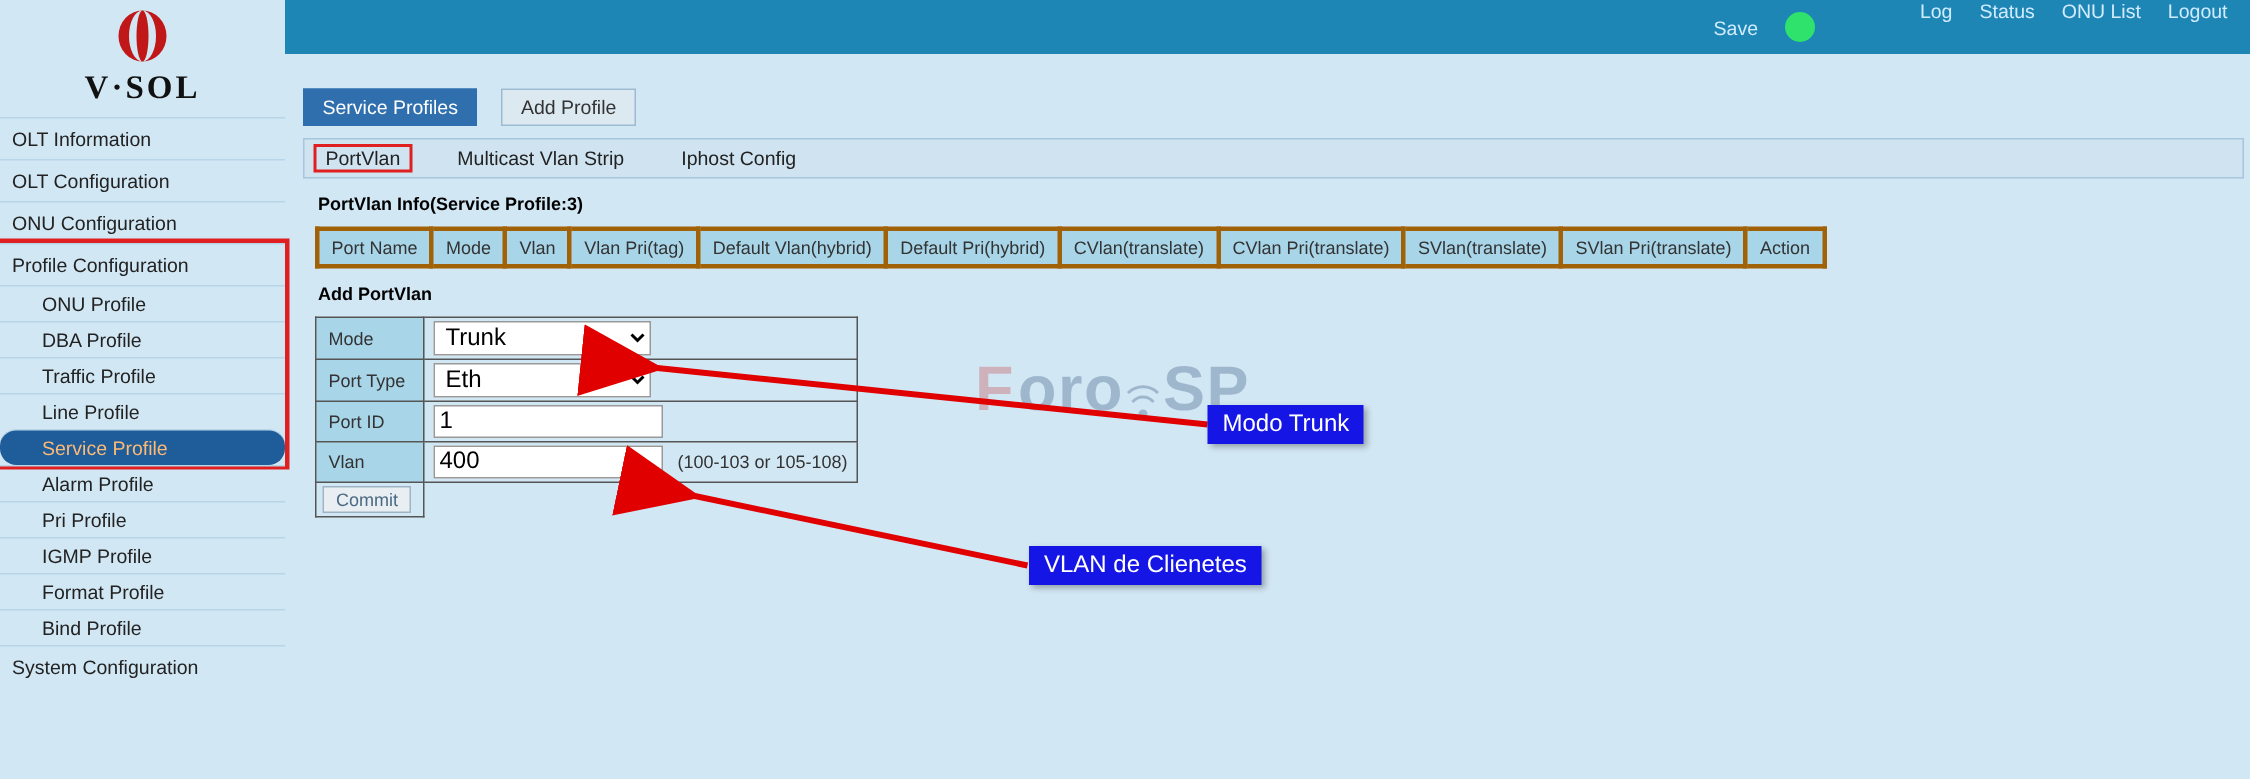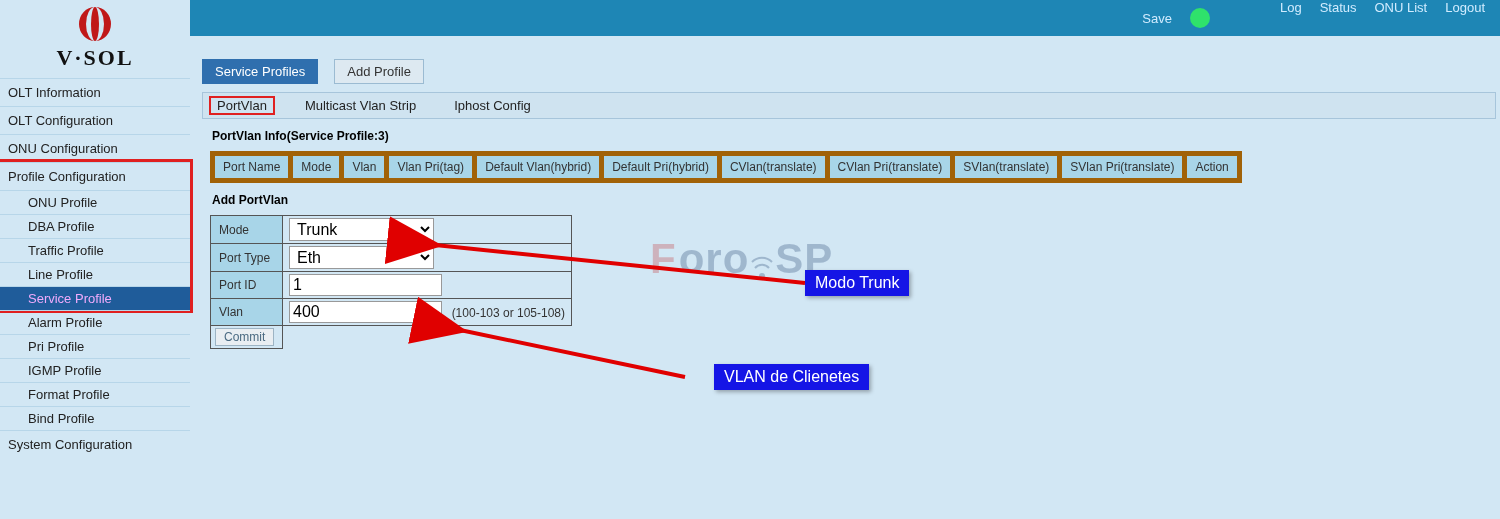--- a/index.html
+++ b/index.html
@@ -90,21 +90,22 @@
   }
   .side-sub {
     padding: 4px 6px 4px 28px;
     border-top: 1px solid #b7d6e9;
     cursor: pointer;
     font-size: 13px;
     color: #222;
   }
   .side-sub.selected {
     background: #1f5c9a;
-    color: #f0abfc;
+    color: #fdba74;
+    border-radius: 11px;
   }
   .highlight-group {
     border: 3px solid #e02020;
     margin: -3px;
   }
 
   
   .main {
     position: absolute;
     left: 202px;
@@ -160,21 +161,21 @@
     margin: 10px 0 8px 10px;
     color: #000;
   }
 
   
   .info-table {
     border-collapse: collapse;
     margin-left: 8px;
   }
   .info-table th {
-    border: 5px solid #a16207;
+    border: 3px solid #a16207;
     background: #a8d5e8;
     padding: 4px 8px;
     font-weight: 400;
     font-size: 12px;
     white-space: nowrap;
   }
 
   
   .form-table {
     border-collapse: collapse;
@@ -392,13 +393,13 @@
   <defs>
     <marker id="ah" markerWidth="14" markerHeight="12" refX="2" refY="6" orient="auto">
       <path d="M14 0 L0 6 L14 12 Z" fill="#e00000"></path>
     </marker>
   </defs>
   <line x1="805" y1="283" x2="435" y2="245" stroke="#e00000" stroke-width="4" marker-end="url(#ah)"></line>
   <line x1="685" y1="377" x2="460" y2="330" stroke="#e00000" stroke-width="4" marker-end="url(#ah)"></line>
 </svg>
 
 <div class="callout" style="left:805px; top:270px;">Modo Trunk</div>
-<div class="callout" style="left:686px; top:364px;margin-left:28px;">VLAN de Clienetes</div>
+<div class="callout" style="left:686px; top:364px;">VLAN de Clienetes</div>
 
 </body></html>

